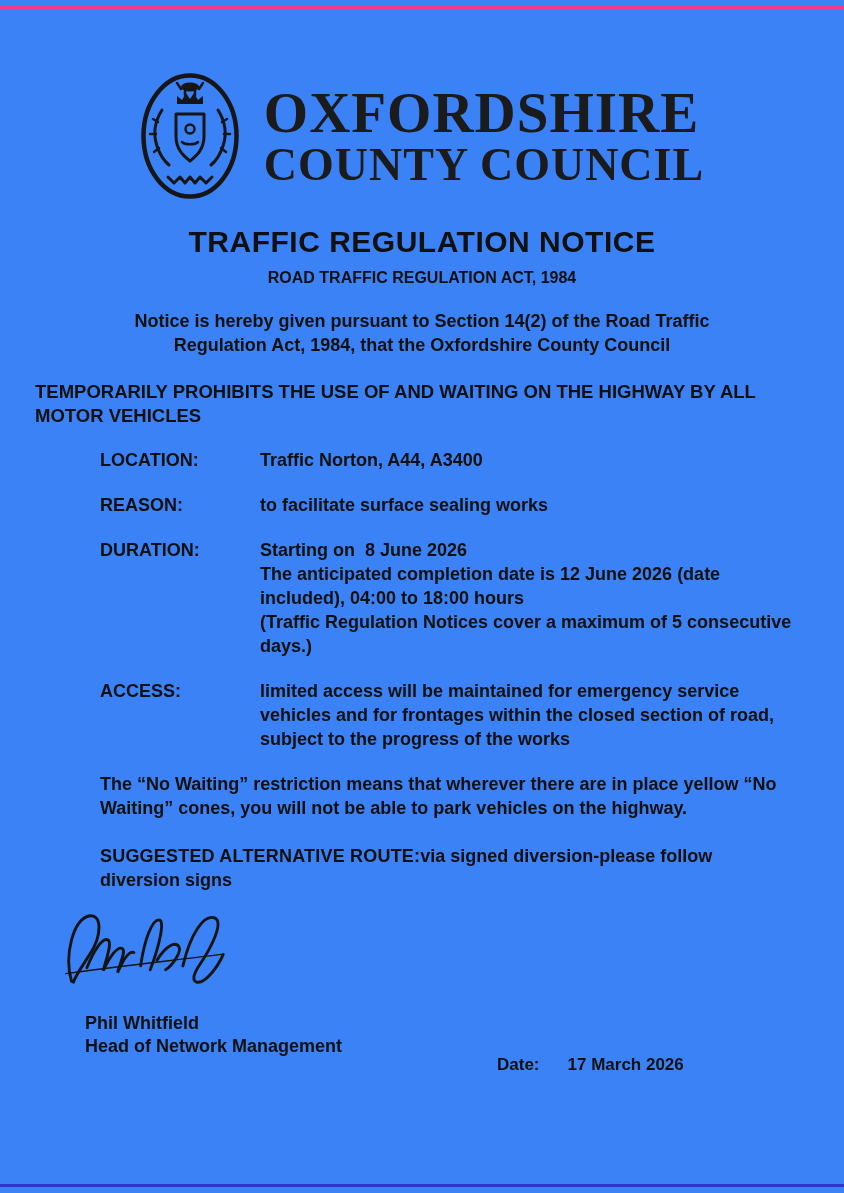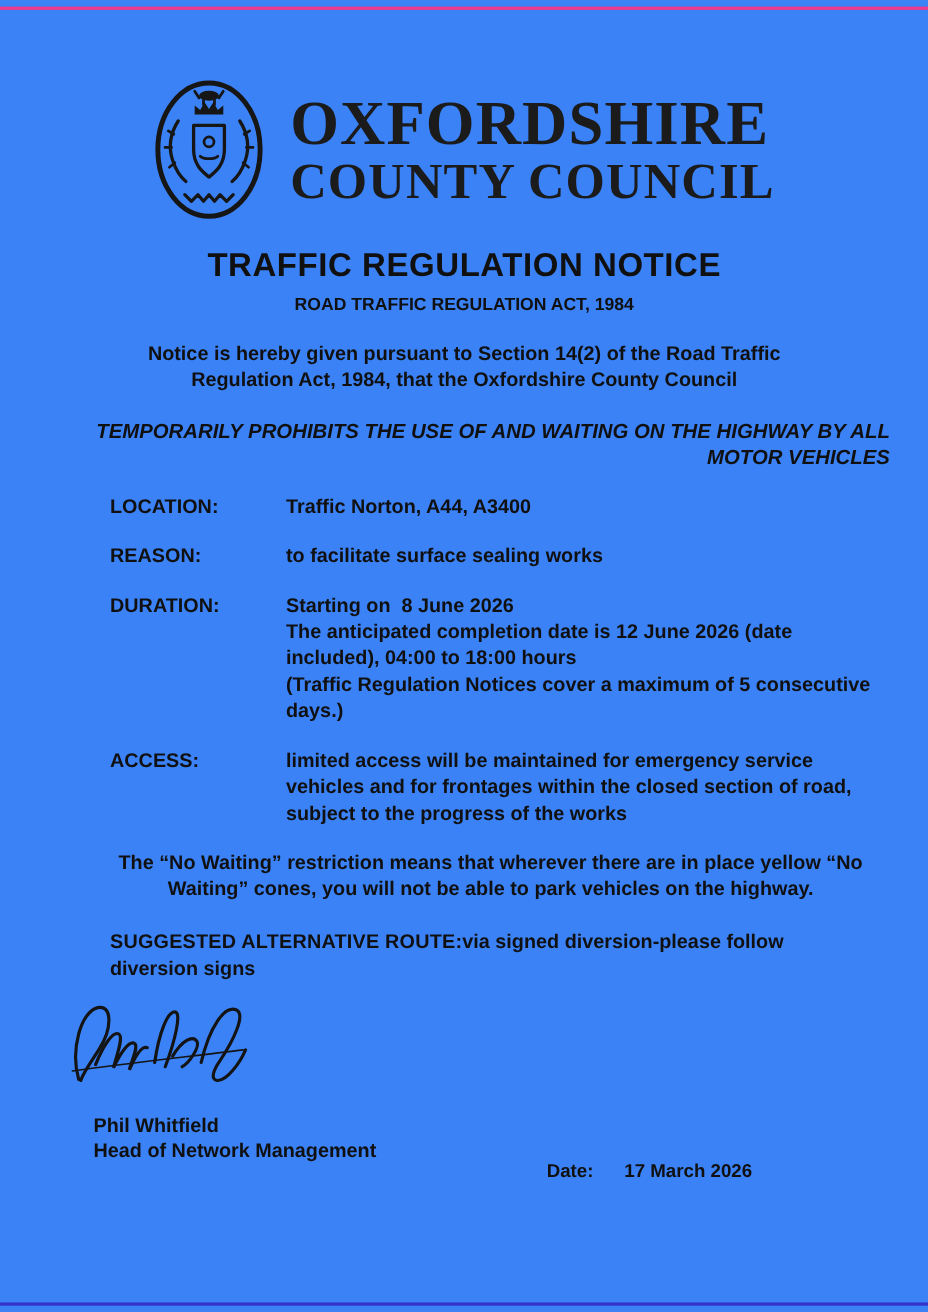--- a/index.html
+++ b/index.html
@@ -13,29 +13,29 @@
 
   .masthead{display:flex;justify-content:center;align-items:center;gap:24px;padding-top:72px;}
   .crest svg{display:block;}
   .wordmark{font-family:"Liberation Serif",serif;font-weight:700;color:#1b1b1b;}
   .wm1{font-size:57px;line-height:1;letter-spacing:1px;}
   .wm2{font-size:46px;line-height:1.04;letter-spacing:1px;}
 
   .title{margin:24px 0 0;text-align:center;font-size:30px;line-height:36px;letter-spacing:.5px;}
   .subtitle{margin:5px 0 0;text-align:center;font-size:16px;line-height:26px;}
   .intro{margin:18px 92px 0;text-align:center;font-size:18px;line-height:24px;}
-  .prohibition{margin:23px 35px 0;text-align:right;font-size:18.5px;line-height:24px;font-style:italic;}
+  .prohibition{margin:23px 35px 0;text-align:left;font-size:18.5px;line-height:24px;}
 
   .details{margin:20px 50px 0 100px;}
   .drow{display:flex;align-items:flex-start;margin-bottom:21px;}
   .dlbl{flex:none;width:160px;font-size:18px;line-height:24px;}
   .dval{flex:1;max-width:548px;font-size:18px;line-height:24px;}
   .dline{white-space:pre-wrap;}
 
-  .note{margin:13px 52px 0 100px;font-size:18px;line-height:24px;text-align:center;}
+  .note{margin:13px 52px 0 100px;font-size:18px;line-height:24px;}
   .alt{margin:24px 52px 0 100px;font-size:18px;line-height:24px;}
   .alt-lbl{letter-spacing:.2px;}
 
   .sig{margin:14px 0 0 60px;height:92px;}
   .signatory{margin:14px 0 0 85px;font-size:18px;line-height:23px;}
   .dateline{margin:-4px 0 0 497px;font-size:17px;line-height:22px;display:flex;}
   .date-value{margin-left:28px;white-space:pre-wrap;}
 </style>
 </head>
 <body>

